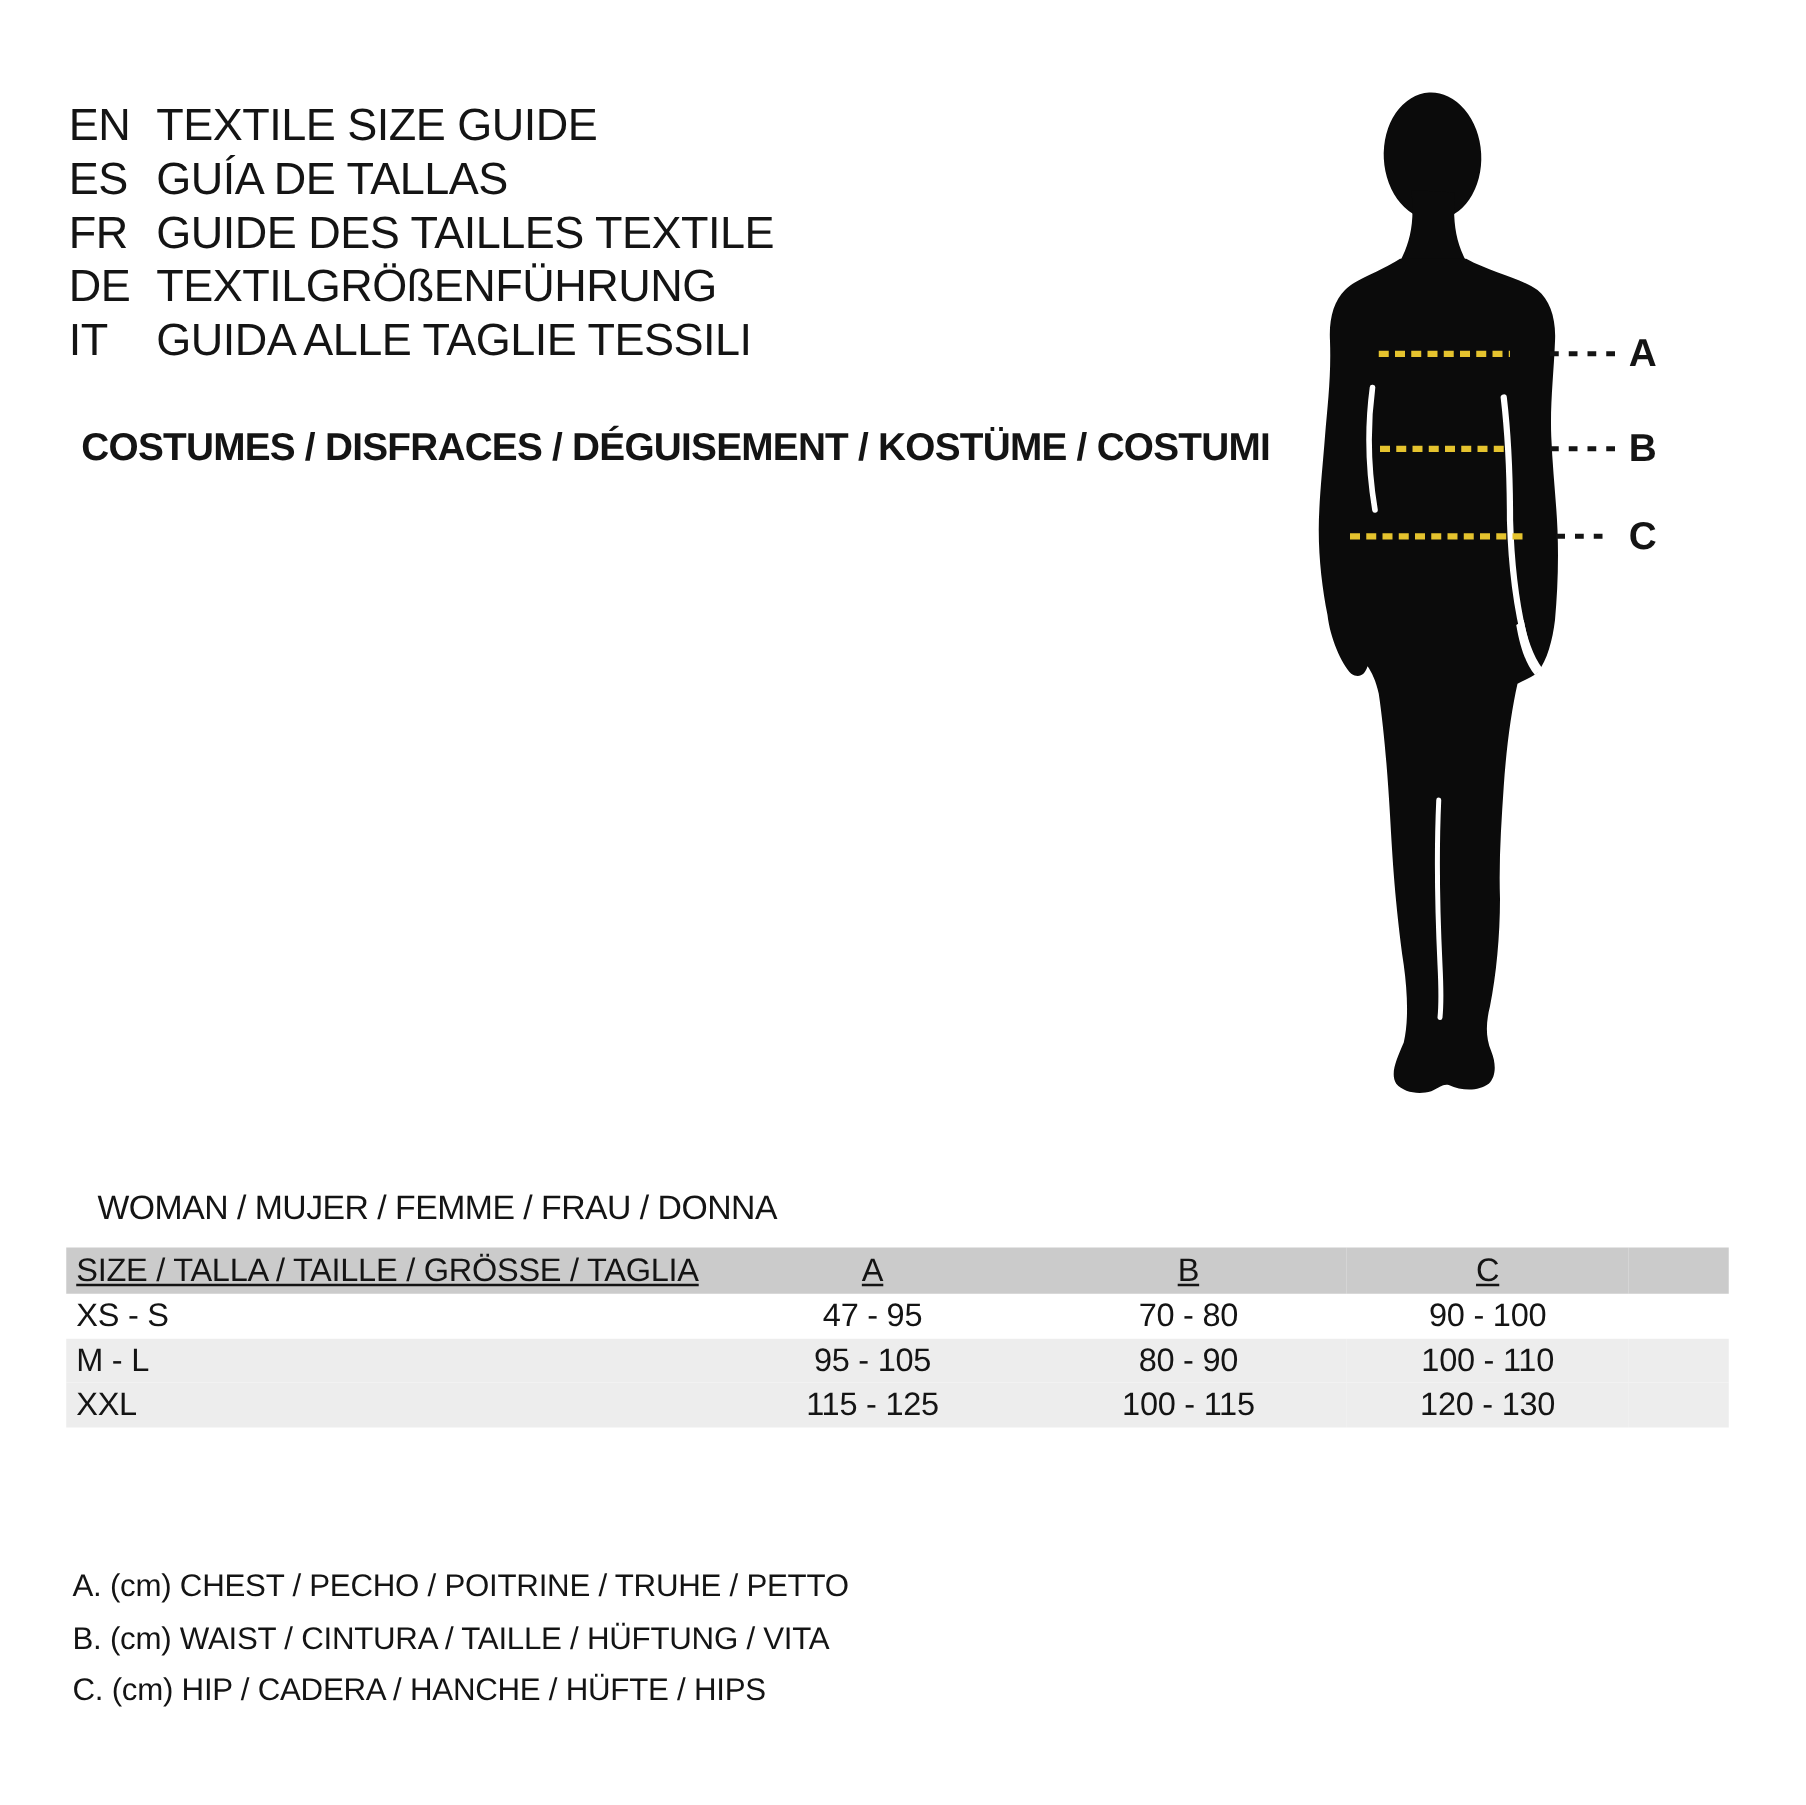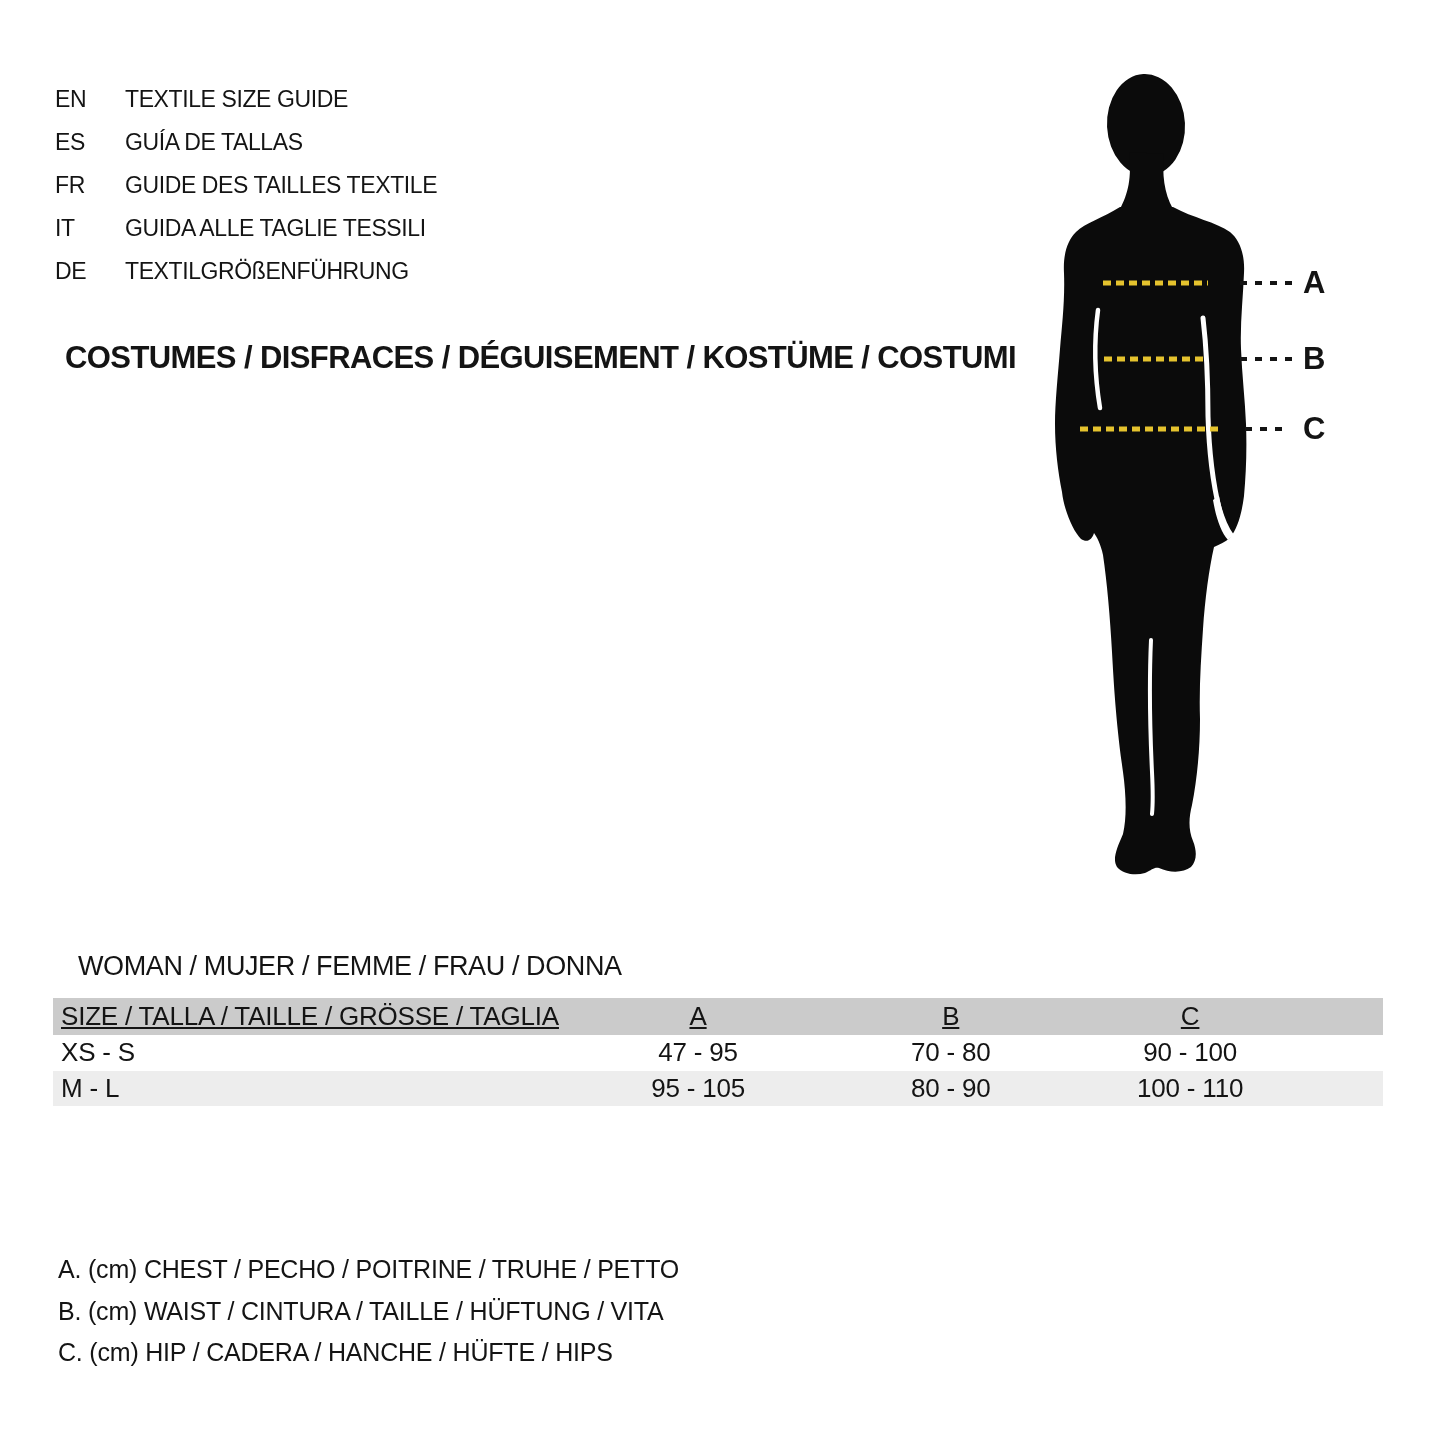--- a/index.html
+++ b/index.html
@@ -9,21 +9,21 @@
     height: 1444px;
     background: #ffffff;
     font-family: "Liberation Sans", sans-serif;
     color: #141414;
     overflow: hidden;
   }
 
   
   .lang-block { position: absolute; left: 55px; top: 78px; }
   .lang-row { display: flex; height: 43px; align-items: center;
-              font-size: 23px; letter-spacing: -0.4px; white-space: nowrap; }
+              font-size: 36px; letter-spacing: -0.4px; white-space: nowrap; }
   .lang-code { width: 70px; flex: 0 0 70px; }
 
   
   .category-title {
     position: absolute; left: 55px; top: 330px; margin: 10px;
     font-size: 31px; font-weight: bold; letter-spacing: -0.6px; white-space: nowrap;
   }
 
   
   .figure { position: absolute; left: 1050px; top: 72px; width: 340px; height: 812px; }
@@ -75,26 +75,26 @@
       </div>
       <div class="lang-row">
         <span class="lang-code">ES</span>
         <span class="lang-title">GUÍA DE TALLAS</span>
       </div>
       <div class="lang-row">
         <span class="lang-code">FR</span>
         <span class="lang-title">GUIDE DES TAILLES TEXTILE</span>
       </div>
       <div class="lang-row">
+        <span class="lang-code">DE</span>
+        <span class="lang-title">TEXTILGRÖßENFÜHRUNG</span>
+      </div>
+      <div class="lang-row">
         <span class="lang-code">IT</span>
         <span class="lang-title">GUIDA ALLE TAGLIE TESSILI</span>
-      </div>
-      <div class="lang-row">
-        <span class="lang-code">DE</span>
-        <span class="lang-title">TEXTILGRÖßENFÜHRUNG</span>
       </div>
     </div>
 
   <h1 class="category-title">COSTUMES / DISFRACES / DÉGUISEMENT / KOSTÜME / COSTUMI</h1>
 
   <div class="figure">
     <svg viewBox="0 0 250 812" width="250" height="812">
 
       <ellipse class="sil-fill" cx="96" cy="53" rx="39" ry="51" transform="rotate(-3 96 53)"></ellipse>
 
@@ -177,20 +177,27 @@
           <td class="cell-val">90 - 100</td>
           <td class="cell-spacer"></td>
         </tr>
         <tr class="alt">
           <td class="cell-label">M - L</td>
           <td class="cell-val">95 - 105</td>
           <td class="cell-val">80 - 90</td>
           <td class="cell-val">100 - 110</td>
           <td class="cell-spacer"></td>
         </tr>
+        <tr class="alt">
+          <td class="cell-label">XXL</td>
+          <td class="cell-val">115 - 125</td>
+          <td class="cell-val">100 - 115</td>
+          <td class="cell-val">120 - 130</td>
+          <td class="cell-spacer"></td>
+        </tr>
       </tbody>
   </table>
 
   <div class="legend" id="legend">
       <div class="legend-line">A. (cm) CHEST / PECHO / POITRINE / TRUHE / PETTO</div>
       <div class="legend-line">B. (cm) WAIST / CINTURA / TAILLE / HÜFTUNG / VITA</div>
       <div class="legend-line">C. (cm) HIP / CADERA / HANCHE / HÜFTE / HIPS</div>
     </div>
 
 </div>

